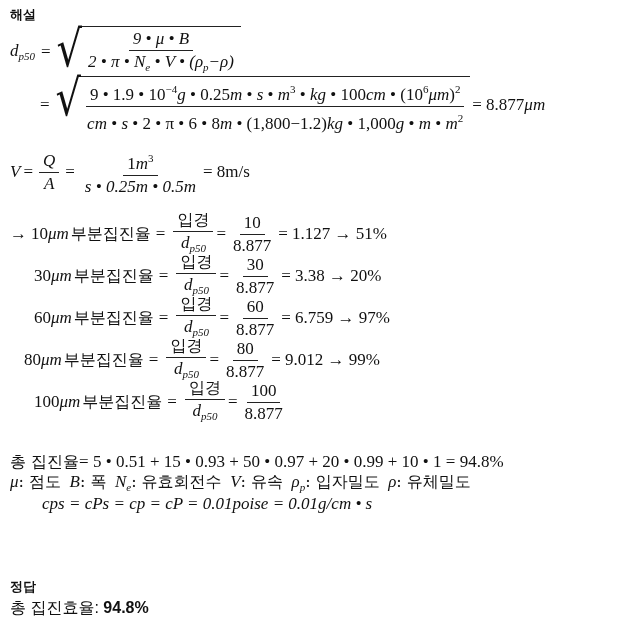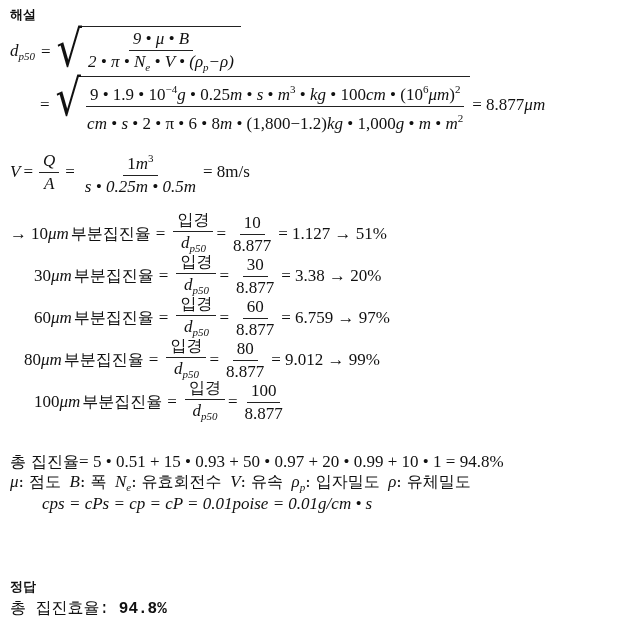--- a/index.html
+++ b/index.html
@@ -10,21 +10,21 @@
   .heading { font-family: "DejaVu Sans", sans-serif; font-weight: bold; font-size: 13px; }
   .frac { display: inline-flex; flex-direction: column; align-items: center; vertical-align: middle; margin: 0 3px; }
   .frac .num { padding: 0 4px 1px 4px; border-bottom: 1px solid #222; line-height: 20px; text-align: left; }
   .frac .den { padding: 1px 4px 0 4px; line-height: 20px; text-align: center; }
   .sqrt { display: inline-flex; align-items: stretch; vertical-align: middle; }
   .sqrt .rad { font-size: 40px; line-height: 46px; transform: scaleY(1.25); font-family: "DejaVu Serif", serif; margin-right: -1px; }
   .sqrt .body { border-top: 1px solid #222; padding-top: 2px; }
   sub, sup { font-size: 11px; }
   .row { display: flex; align-items: center; }
   .ko { font-family: "DejaVu Serif", serif; font-size: 16px; }
-  .ans { font-family: Liberation Mono, monospace; font-size: 16px; }
+  .ans { font-family: Liberation Sans, sans-serif; font-size: 16px; }
 </style>
 </head>
 <body>
 
 <div class="abs heading" style="left:10px; top:6px;">해설</div>
 
 <div class="abs m row" style="left:10px; top:26px;">
   <span class="i"><span>d</span><sub>p50</sub></span>
   <span style="margin:0 6px;">=</span>
   <span class="sqrt">

